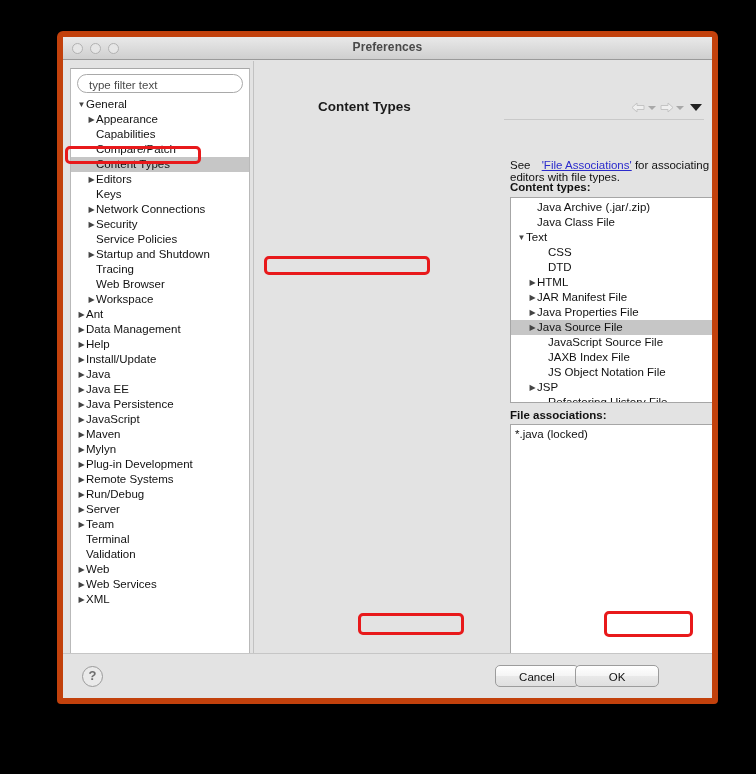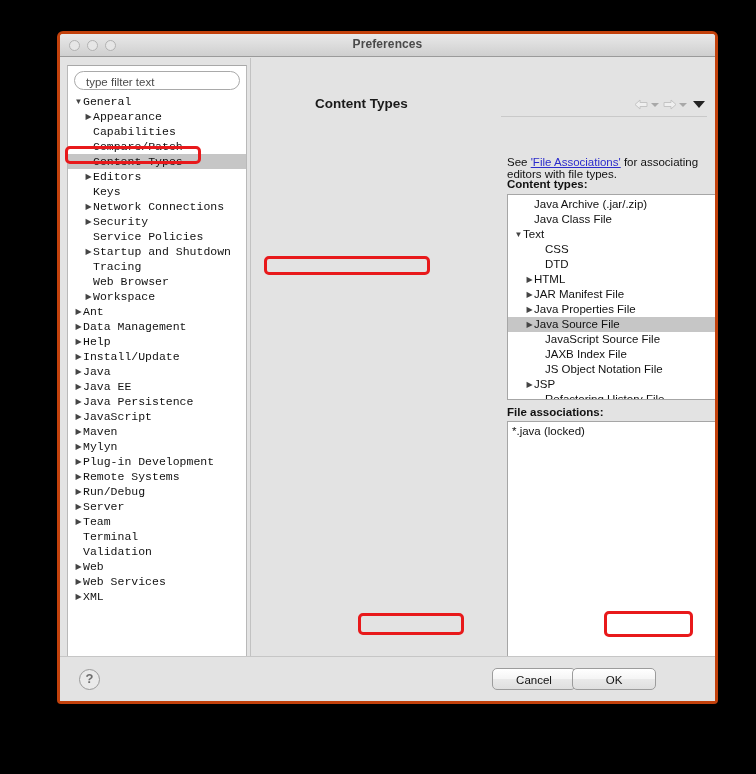--- a/index.html
+++ b/index.html
@@ -11,21 +11,21 @@
     overflow: hidden;
   }
   #root { position: relative; width: 756px; height: 774px; background: #000; }
 
   
   .window {
     position: absolute;
     left: 57px; top: 31px;
     width: 661px; height: 673px;
     background: #e3e3e3;
-    border: 3px solid #c2410c;
+    border: 6px solid #c2410c;
     border-radius: 6px 6px 4px 4px;
     box-shadow: 0 3px 10px rgba(0,0,0,0.6);
     overflow: hidden;
   }
   .titlebar {
     position: relative;
     height: 23px;
     background: linear-gradient(to bottom, #e9e9e9 0%, #dcdcdc 50%, #cfcfcf 100%);
     border-bottom: 1px solid #9a9a9a;
   }
@@ -85,21 +85,21 @@
     color: #111;
     white-space: nowrap;
     display: flex; align-items: center;
   }
   .trow.selected { background: #c6c6c6; }
   .twist {
     width: 9px; display: inline-block; flex: none;
     font-size: 8px; color: #444; text-align: center;
     line-height: 15px;
   }
-  .tlabel { display: inline-block; font-family: Liberation Mono, monospace; }
+  .tlabel { display: inline-block; }
 
   
   .rightpane {
     position: absolute; left: 191px; top: 0px;
     right: 0; bottom: 0;
     background: #e3e3e3;
   }
   .rp-divider {
     position: absolute; left: 190px; top: 0; width: 1px; bottom: 34px;
     background: #c2c2c2;
@@ -134,21 +134,21 @@
     border-left: 6px solid transparent;
     border-right: 6px solid transparent;
     border-top: 7px solid #222;
     margin-left: 3px;
   }
 
   .see-line {
     position: absolute; left: 256px; top: 98px;
     font-size: 11.5px; color: #111;
   }
-  .see-link { color: #2b2bcc; text-decoration: underline; }
+  .see-link { color: #2b2bcc; text-decoration: underline; margin-left: 8px; }
 
   .lbl {
     position: absolute;
     font-size: 11.5px; color: #111; font-weight: bold;
   }
 
   
   .ctbox {
     position: absolute; left: 256px; top: 136px;
     width: 440px; height: 206px;

